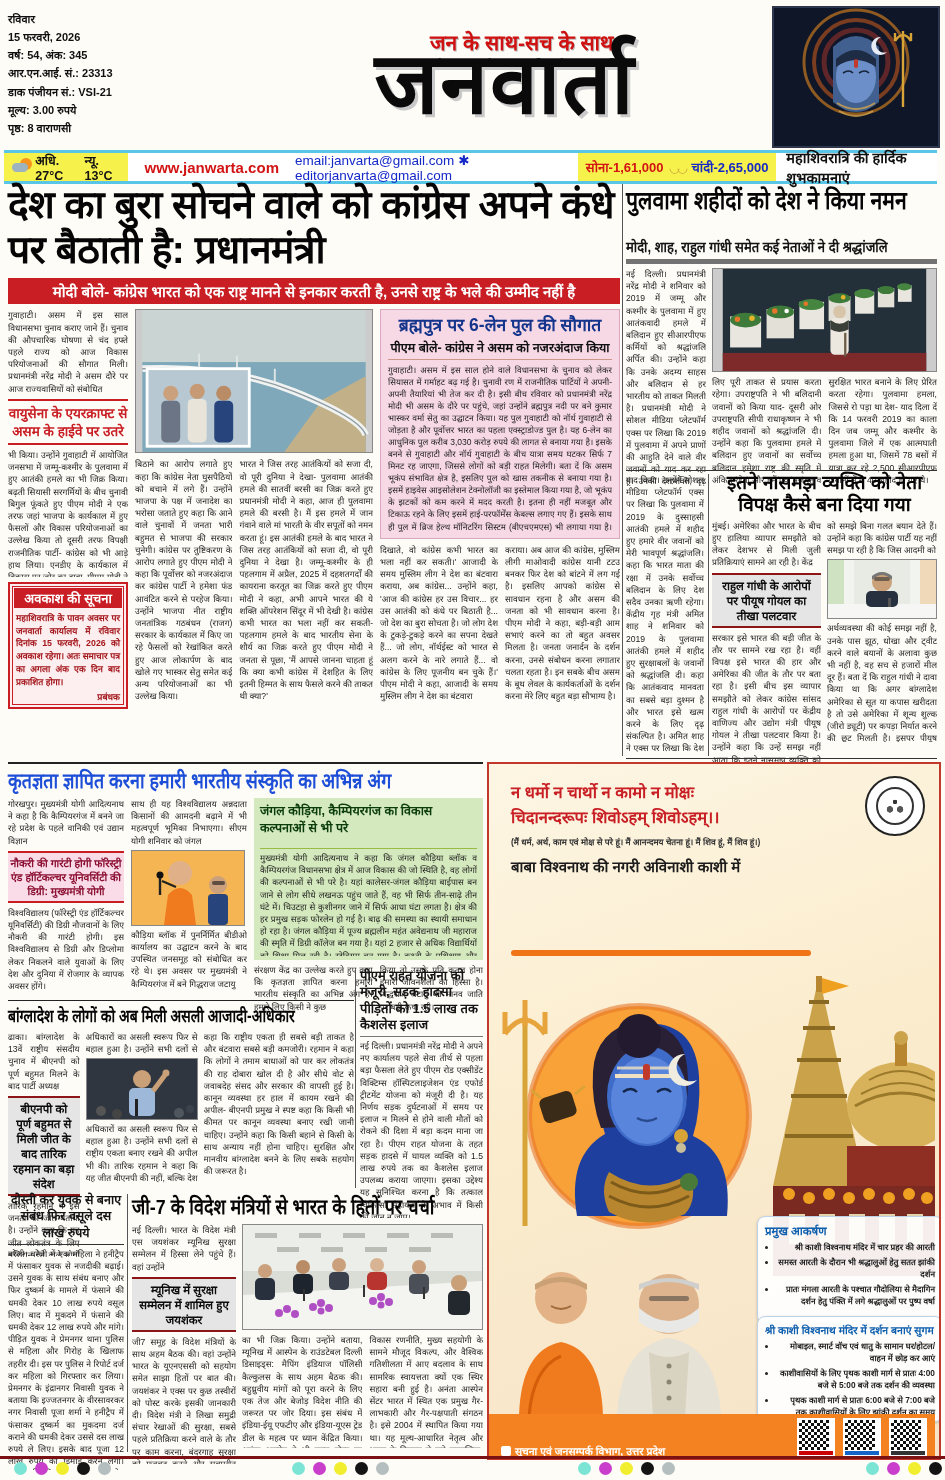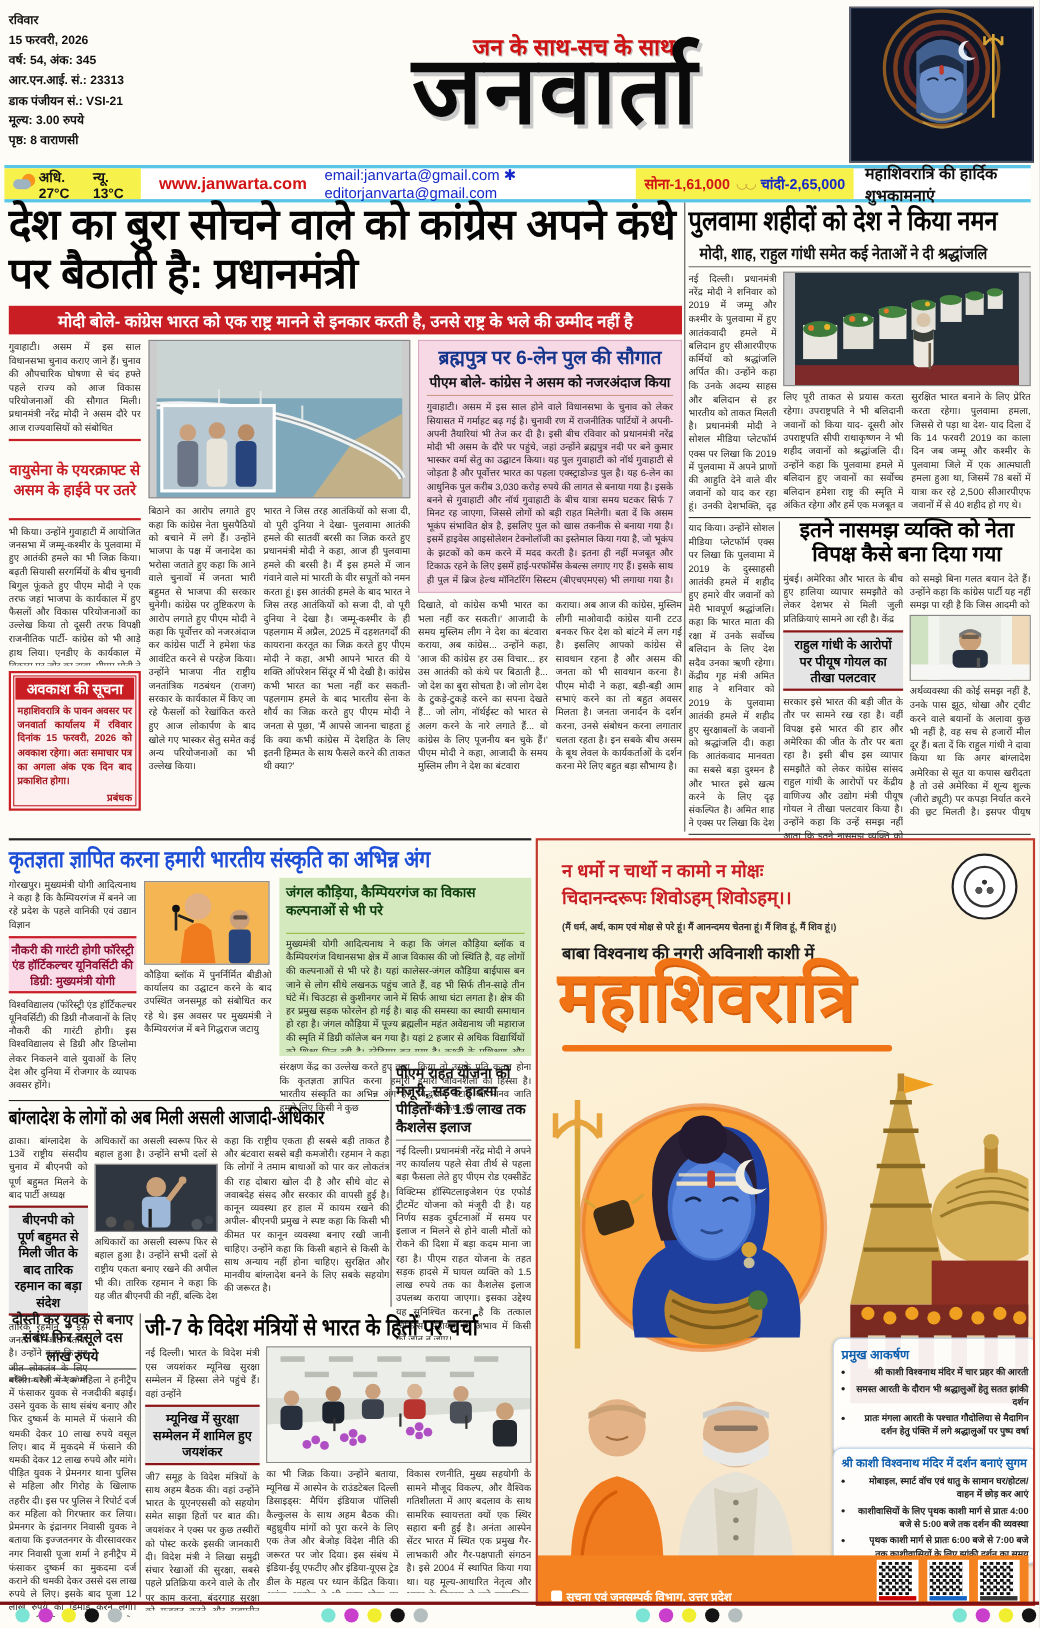--- a/index.html
+++ b/index.html
@@ -31,33 +31,33 @@
   .hr{background:#333;height:1px}
   .red-rule{background:#7c1113;height:3px}
   
   .lead{left:8px;top:182px;width:612px;height:578px}
   .lead h1{margin:0;font-size:39px;line-height:1.16;font-weight:900;color:#050505;letter-spacing:-.5px}
   .redbar{margin-top:6px;background:#c81e24;color:#fff;font-weight:bold;font-size:15px;padding:3px 6px;text-align:center}
   .lead-cols{margin-top:5px;display:flex;gap:7px;height:393px}
   .lead-colA{width:120px;flex:none}
   .lead-mid{width:238px;flex:none;display:flex;flex-direction:column;gap:5px}
   .lead-right{width:240px;flex:none;display:flex;flex-direction:column;gap:5px}
-  .airbox{border-top:2px solid #c81e24;border-bottom:2px solid #c81e24;color:#c81e24;font-weight:900;font-size:13.5px;text-align:center;padding:17px 0;margin:4px 0}
+  .airbox{border-top:2px solid #c81e24;border-bottom:2px solid #c81e24;color:#c81e24;font-weight:900;font-size:13.5px;text-align:center;padding:3px 0;margin:4px 0}
   .holiday{border:2px solid #c81e24;outline:1px solid #c81e24;outline-offset:-5px;background:#fdeef0;margin-top:5px;padding:6px 6px 4px}
   .holiday .ht{background:#c81e24;color:#fff;font-weight:900;font-size:13px;text-align:center;padding:1px 0;margin:-2px -2px 4px}
   .holiday .hb{color:#a3161b;font-weight:bold;font-size:8.8px;line-height:1.45;text-align:justify}
   .holiday .hs{color:#a3161b;font-weight:bold;font-size:9px;text-align:right;margin-top:2px}
   .pinkbox{background:#f7d9e6;border:1px solid #d9a8c0;padding:6px 7px;height:236px;overflow:hidden}
   .pinkbox .pbh{color:#15358c;font-weight:900;font-size:17.5px;text-align:center;line-height:1.1}
   .pinkbox .pbs{color:#111;font-weight:900;font-size:12.5px;text-align:center;margin-top:3px;border-bottom:1px solid #c98;padding-bottom:3px}
   .pinkbox .bt{margin-top:4px;font-size:8.5px}
   
   .pulw{left:626px;top:182px;width:311px;height:288px}
   .pulw h1{margin:0;font-size:25px;font-weight:900;color:#050505;text-align:center}
-  .pulw .sub{font-weight:900;font-size:14.5px;text-align:center;margin-top:3px;border-bottom:1px solid #737373;padding-bottom:3px}
+  .pulw .sub{font-weight:900;font-size:14.5px;margin-top:20px;border-bottom:5px solid #737373;padding-bottom:3px}
   .pulw-row{display:flex;gap:6px;margin-top:4px;height:218px}
   .pulw-colL{width:80px;flex:none}
   .pulw-mid{flex:1;display:flex;flex-direction:column;gap:4px}
   .pulw-cont{left:626px;top:474px;width:78px;height:282px}
   
   .goyal{left:712px;top:472px;width:225px;height:284px}
   .goyal h2{margin:0;font-size:19px;line-height:1.15;font-weight:900;text-align:center;color:#050505}
   .goyal-cols{display:flex;gap:6px;margin-top:4px;height:236px}
   .bluebox{background:#e5e5e5;border-top:2px solid #8c1518;border-bottom:2px solid #8c1518;padding:3px 4px;font-weight:900;font-size:11.5px;text-align:center;color:#0c0c0c;margin:4px 0}
   
@@ -313,20 +313,21 @@
 
   <section class="abs krit">
     <h2><span class="nowrap sx85">कृतज्ञता ज्ञापित करना हमारी भारतीय संस्कृति का अभिन्न अंग</span></h2>
     <div class="krit-cols">
       <div style="width:116px;flex:none">
         <div class="bt">गोरखपुर। मुख्यमंत्री योगी आदित्यनाथ ने कहा है कि कैम्पियरगंज में बनने जा रहे प्रदेश के पहले वानिकी एवं उद्यान विज्ञान</div>
         <div class="pinkbox2">नौकरी की गारंटी होगी फॉरेस्ट्री एंड हॉर्टिकल्चर यूनिवर्सिटी की डिग्री: मुख्यमंत्री योगी</div>
         <div class="bt" style="height:88px">विश्वविद्यालय (फॉरेस्ट्री एंड हॉर्टिकल्चर यूनिवर्सिटी) की डिग्री नौजवानों के लिए नौकरी की गारंटी होगी। इस विश्वविद्यालय से डिग्री और डिप्लोमा लेकर निकलने वाले युवाओं के लिए देश और दुनिया में रोजगार के व्यापक अवसर होंगे।</div>
       </div>
       <div style="width:116px;flex:none">
+        <div class="bt">साथ ही यह विश्वविद्यालय अन्नदाता किसानों की आमदनी बढ़ाने में भी महत्वपूर्ण भूमिका निभाएगा। सीएम योगी शनिवार को जंगल</div>
         <svg class="ph" width="112" height="74" viewBox="0 0 112 74" style="margin:3px 0">
           <rect width="112" height="74" fill="#f5c96a"></rect>
           <rect width="112" height="74" fill="#f7a23c" opacity=".5"></rect>
           <circle cx="48" cy="22" r="12" fill="#e0b089"></circle>
           <path d="M36 44 q12 -14 24 0 l4 30 h-32 z" fill="#f07a1e"></path>
           <path d="M30 30 l14 6 M28 26 v18" stroke="#222" stroke-width="2.4"></path>
           <circle cx="28" cy="24" r="3.5" fill="#111"></circle>
           <circle cx="86" cy="34" r="9" fill="#caa17c"></circle>
             <rect x="76" y="43" width="20" height="31" rx="4" fill="#27457c"></rect>
           <rect x="80" y="30" width="13" height="4" rx="2" fill="#222" opacity=".65"></rect>
@@ -461,21 +462,20 @@
     </div>
   </section>
 
   <aside class="abs ad">
     <div class="shloka">
       <div>न धर्मो न चार्थो न कामो न मोक्षः</div>
       <div>चिदानन्दरूपः शिवोऽहम् शिवोऽहम्।।</div>
     </div>
     <div class="trans">(मैं धर्म, अर्थ, काम एवं मोक्ष से परे हूं। मैं आनन्दमय चेतना हूं। मैं शिव हूं, मैं शिव हूं।)</div>
     <div class="kicker">बाबा विश्वनाथ की नगरी अविनाशी काशी में</div>
-    <div class="title">महाशिवरात्रि</div>
     <div class="title-underline"></div>
     <div class="uplogo">
         <div class="inner"></div>
       </div>
 
     <svg class="abs" style="left:0;top:212px" width="446" height="300" viewBox="0 0 446 300">
       <circle cx="150" cy="140" r="110" fill="#f7941d" opacity=".85"></circle>
       <circle cx="150" cy="140" r="110" fill="none" stroke="#e8762a" stroke-width="6" opacity=".6"></circle>
       <g>
         <path d="M36 40 v210" stroke="#d8a437" stroke-width="5"></path>

